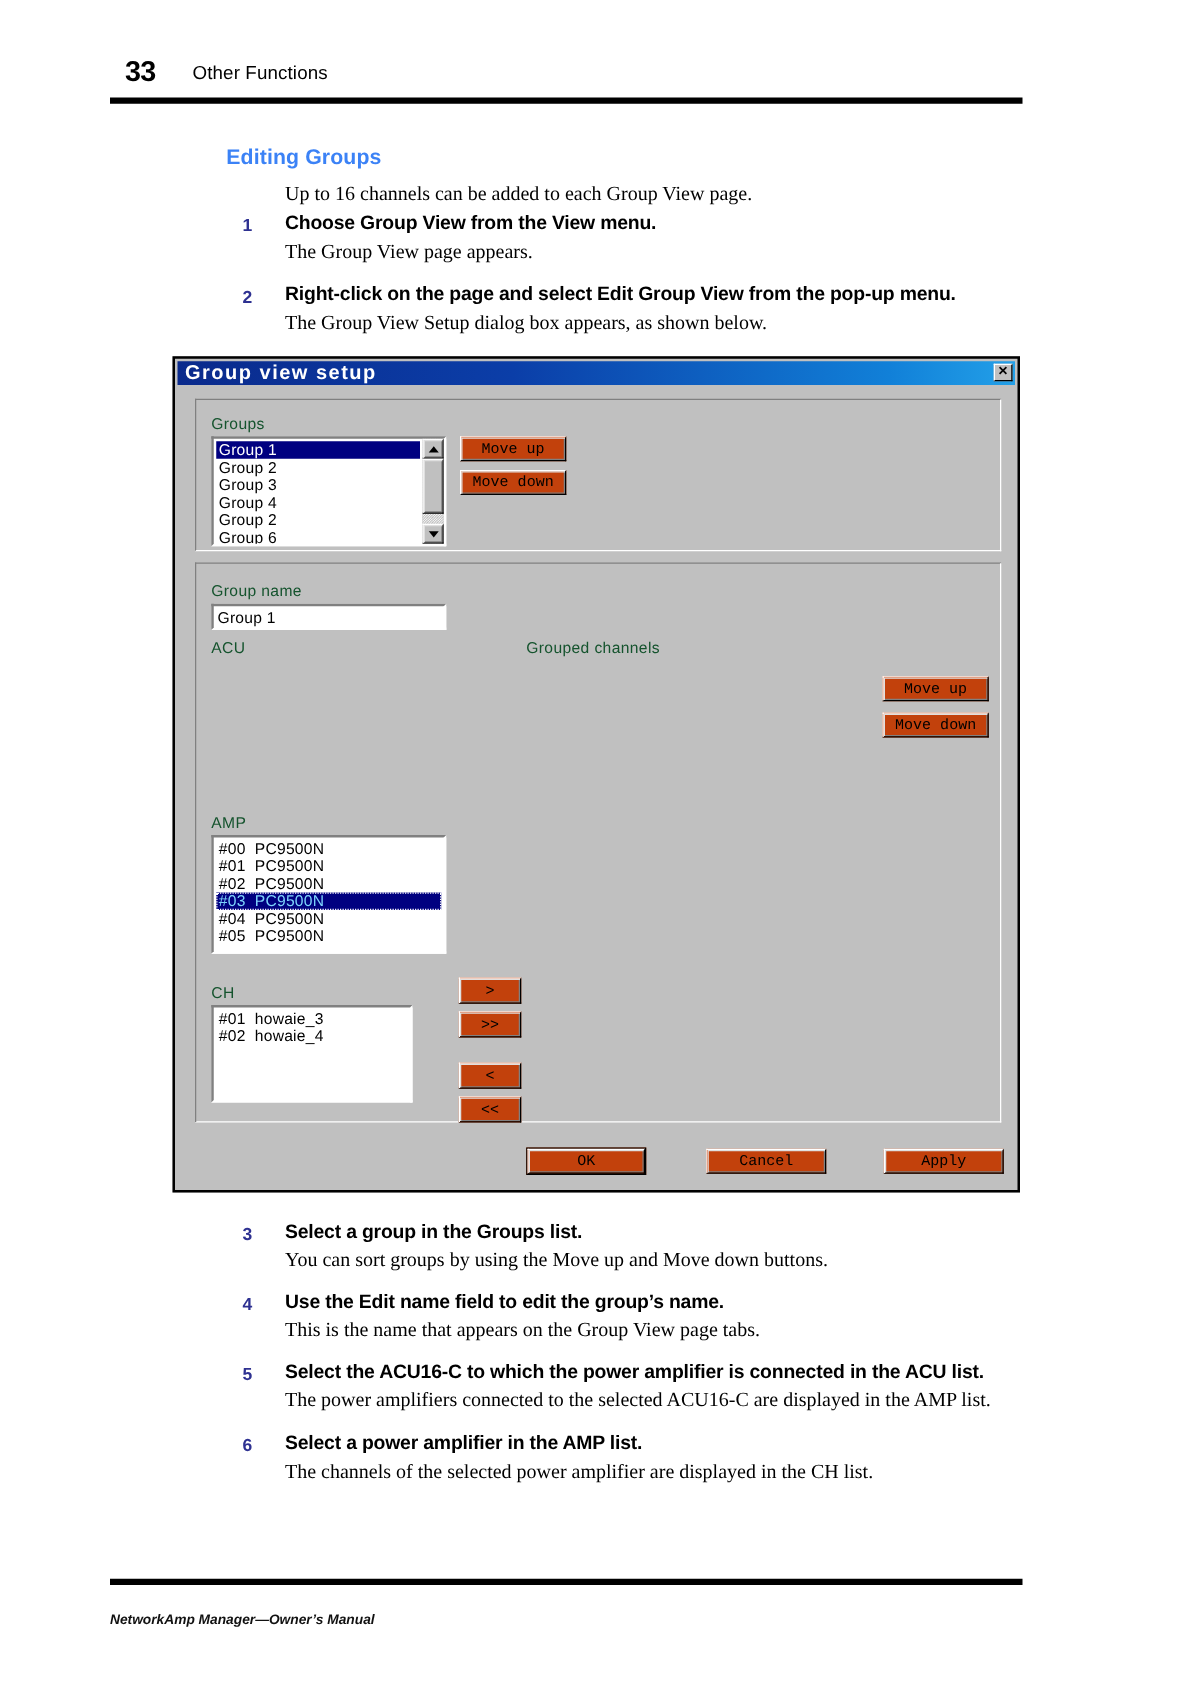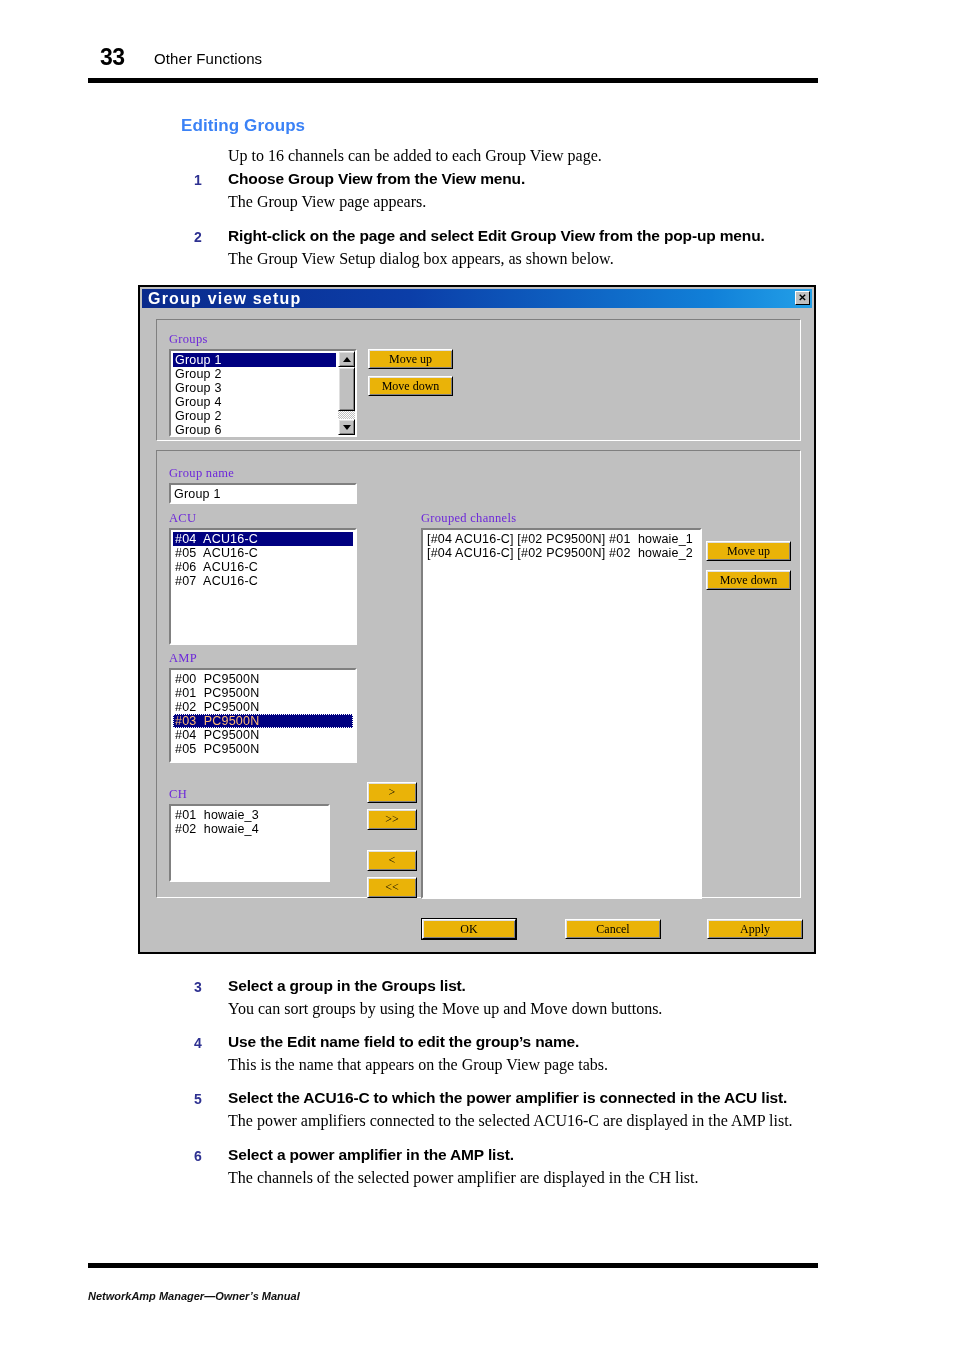--- a/index.html
+++ b/index.html
@@ -187,51 +187,51 @@
     border-right: 2px solid #ffffff;
     border-bottom: 2px solid #ffffff;
     box-sizing: border-box;
     overflow: hidden;
     font-family: "Liberation Sans", sans-serif;
     font-size: 12.5px;
   }
   .lbl {
     position: absolute;
     font-size: 12.5px;
-    font-family: Liberation Serif, serif;
-    color: #6d28d9;
+    font-family: Liberation Sans, sans-serif;
+    color: #14532d;
     letter-spacing: 0.3px;
   }
   .row {
     height: 14px;
     line-height: 14px;
     padding-left: 2px;
     white-space: pre;
     font-size: 12.5px;
     letter-spacing: 0.2px;
   }
   .row.sel {
     background: #000080;
     color: #fff;
   }
   .row.sel-focus {
     background: #000080;
-    color: #fdba74;
+    color: #7dd3fc;
     outline: 1px dotted #fff;
     outline-offset: -1px;
   }
   .btn {
     position: absolute;
-    background: #eab308;
+    background: #c2410c;
     border-top: 1px solid #ffffff;
     border-left: 1px solid #ffffff;
     border-right: 1px solid #000000;
     border-bottom: 1px solid #000000;
     box-sizing: border-box;
-    font-family: Liberation Serif, serif;
+    font-family: Liberation Mono, monospace;
     font-size: 12px;
     color: #000;
     display: flex;
     align-items: center;
     justify-content: center;
     cursor: default;
     box-shadow: inset 1px 1px 0 #dfdfdf, inset -1px -1px 0 #808080;
   }
   .btn-default {
     border: 1px solid #000;
@@ -375,28 +375,20 @@
 
   <div class="btn" style="left:228px; top:62px; width:85px; height:20px;">Move up</div>
   <div class="btn" style="left:228px; top:89px; width:85px; height:20px;">Move down</div>
 
   <div class="groupbox" style="left:16px; top:163px; width:645px; height:448px;"></div>
 
   <div class="lbl" style="left:29px; top:179px;">Group name</div>
   <div class="textfield" style="left:29px; top:196px; width:188px; height:21px;">Group 1</div>
 
   <div class="lbl" style="left:29px; top:224px;">ACU</div>
-  <div class="listbox" style="left:29px; top:241px; width:188px; height:117px;">
-    <div style="position:absolute; left:2px; top:2px; right:2px;">
-      <div class="row sel">#04  ACU16-C</div>
-      <div class="row">#05  ACU16-C</div>
-      <div class="row">#06  ACU16-C</div>
-      <div class="row">#07  ACU16-C</div>
-    </div>
-  </div>
 
   <div class="lbl" style="left:29px; top:364px;">AMP</div>
   <div class="listbox" style="left:29px; top:381px; width:188px; height:95px;">
     <div style="position:absolute; left:2px; top:2px; right:2px;">
       <div class="row">#00  PC9500N</div>
       <div class="row">#01  PC9500N</div>
       <div class="row">#02  PC9500N</div>
       <div class="row sel-focus">#03  PC9500N</div>
       <div class="row">#04  PC9500N</div>
       <div class="row">#05  PC9500N</div>
@@ -410,26 +402,20 @@
       <div class="row">#02  howaie_4</div>
     </div>
   </div>
 
   <div class="btn" style="left:227px; top:495px; width:50px; height:21px;">&gt;</div>
   <div class="btn" style="left:227px; top:522px; width:50px; height:21px;">&gt;&gt;</div>
   <div class="btn" style="left:227px; top:563px; width:50px; height:21px;">&lt;</div>
   <div class="btn" style="left:227px; top:590px; width:50px; height:21px;">&lt;&lt;</div>
 
   <div class="lbl" style="left:281px; top:224px;">Grouped channels</div>
-  <div class="listbox" style="left:281px; top:241px; width:281px; height:371px;">
-    <div style="position:absolute; left:2px; top:2px; right:2px;">
-      <div class="row">[#04 ACU16-C] [#02 PC9500N] #01  howaie_1</div>
-      <div class="row">[#04 ACU16-C] [#02 PC9500N] #02  howaie_2</div>
-    </div>
-  </div>
 
   <div class="btn" style="left:566px; top:254px; width:85px; height:20px;">Move up</div>
   <div class="btn" style="left:566px; top:283px; width:85px; height:20px;">Move down</div>
 
   <div class="btn btn-default" style="left:281px; top:631px; width:96px; height:22px;">
     <div class="inner">OK</div>
   </div>
   <div class="btn" style="left:425px; top:632px; width:96px; height:20px;">Cancel</div>
   <div class="btn" style="left:567px; top:632px; width:96px; height:20px;">Apply</div>
 </div>

